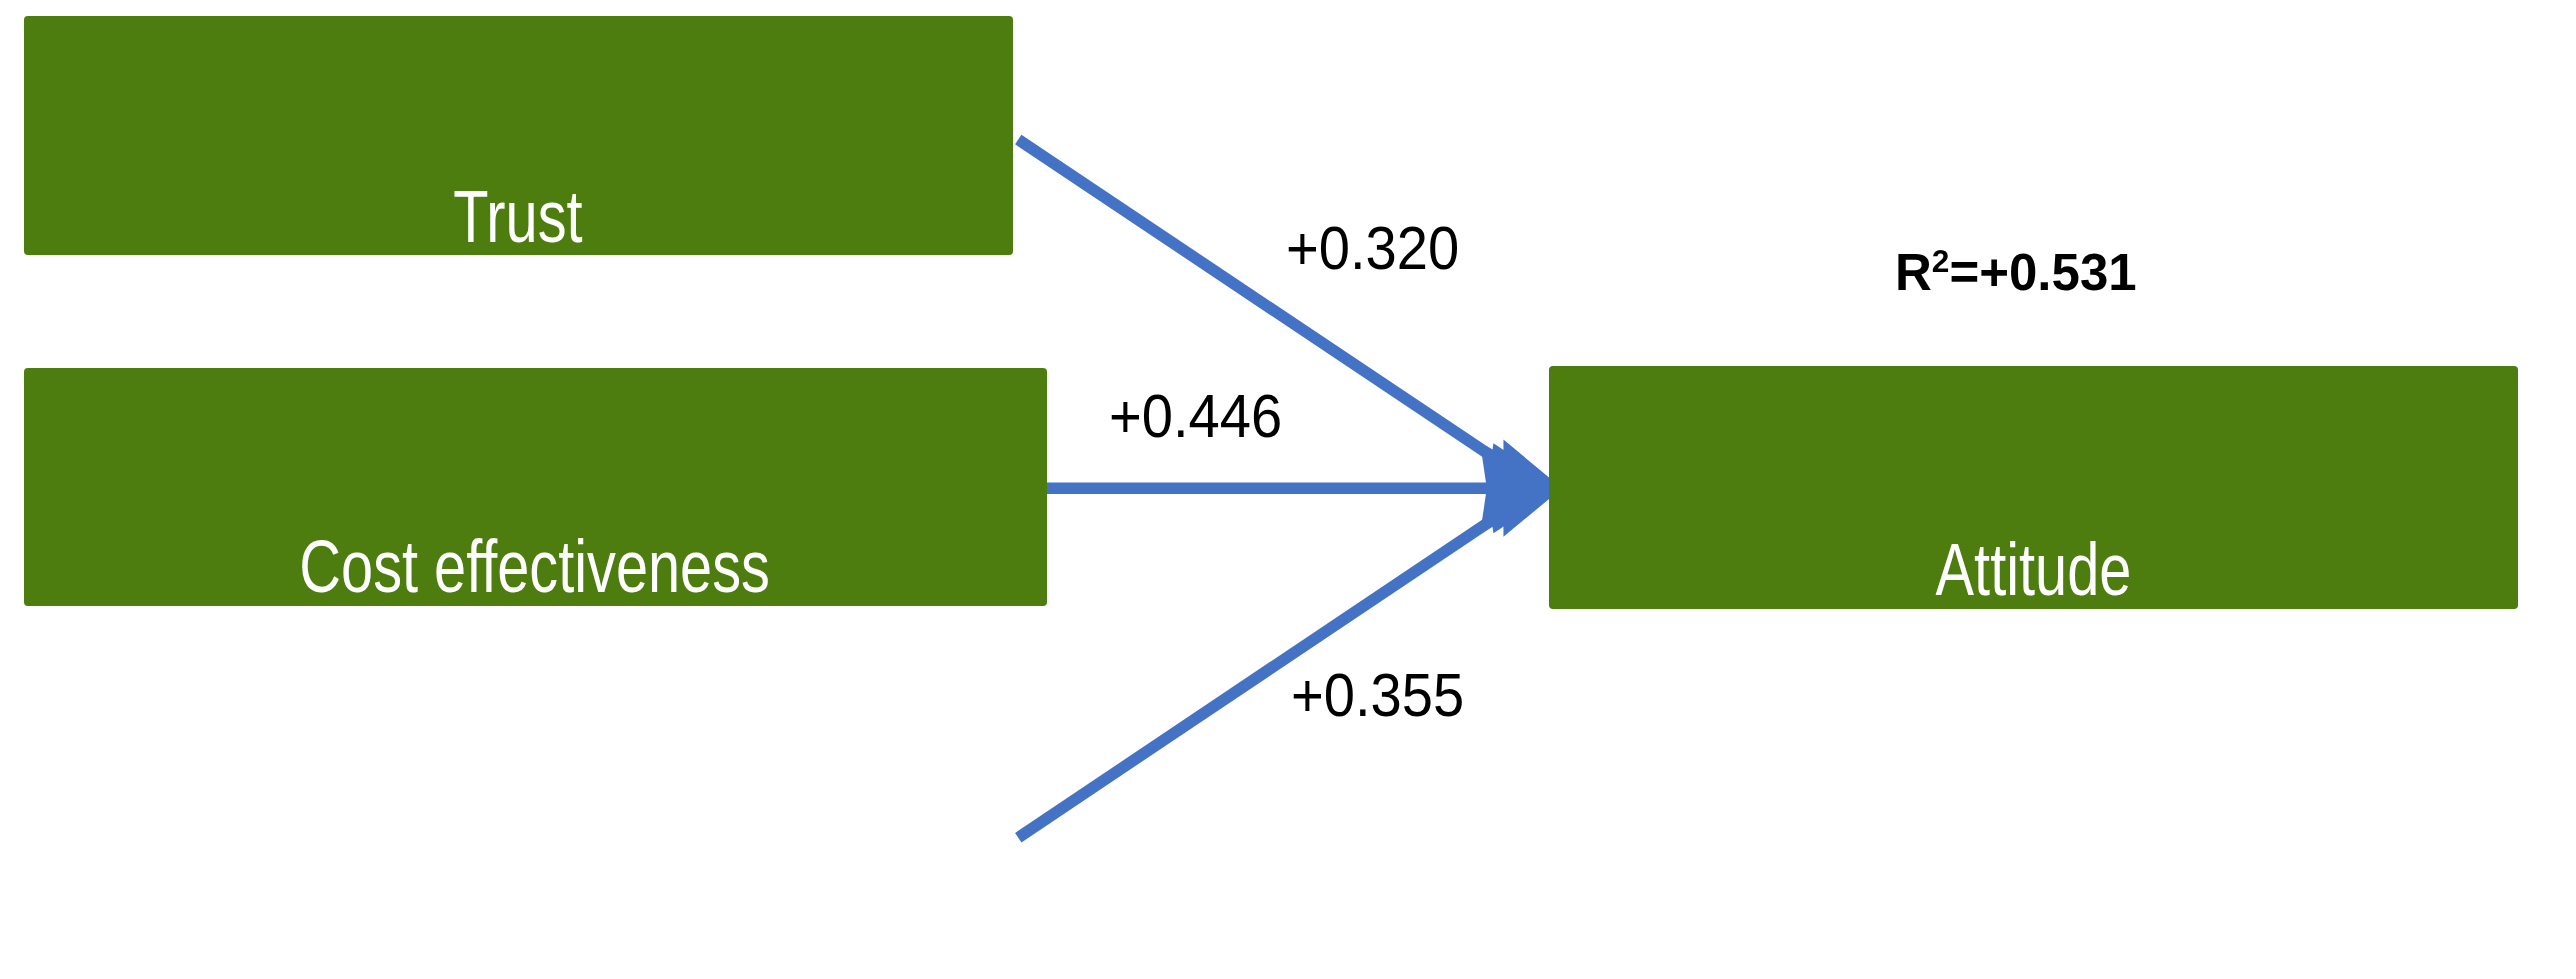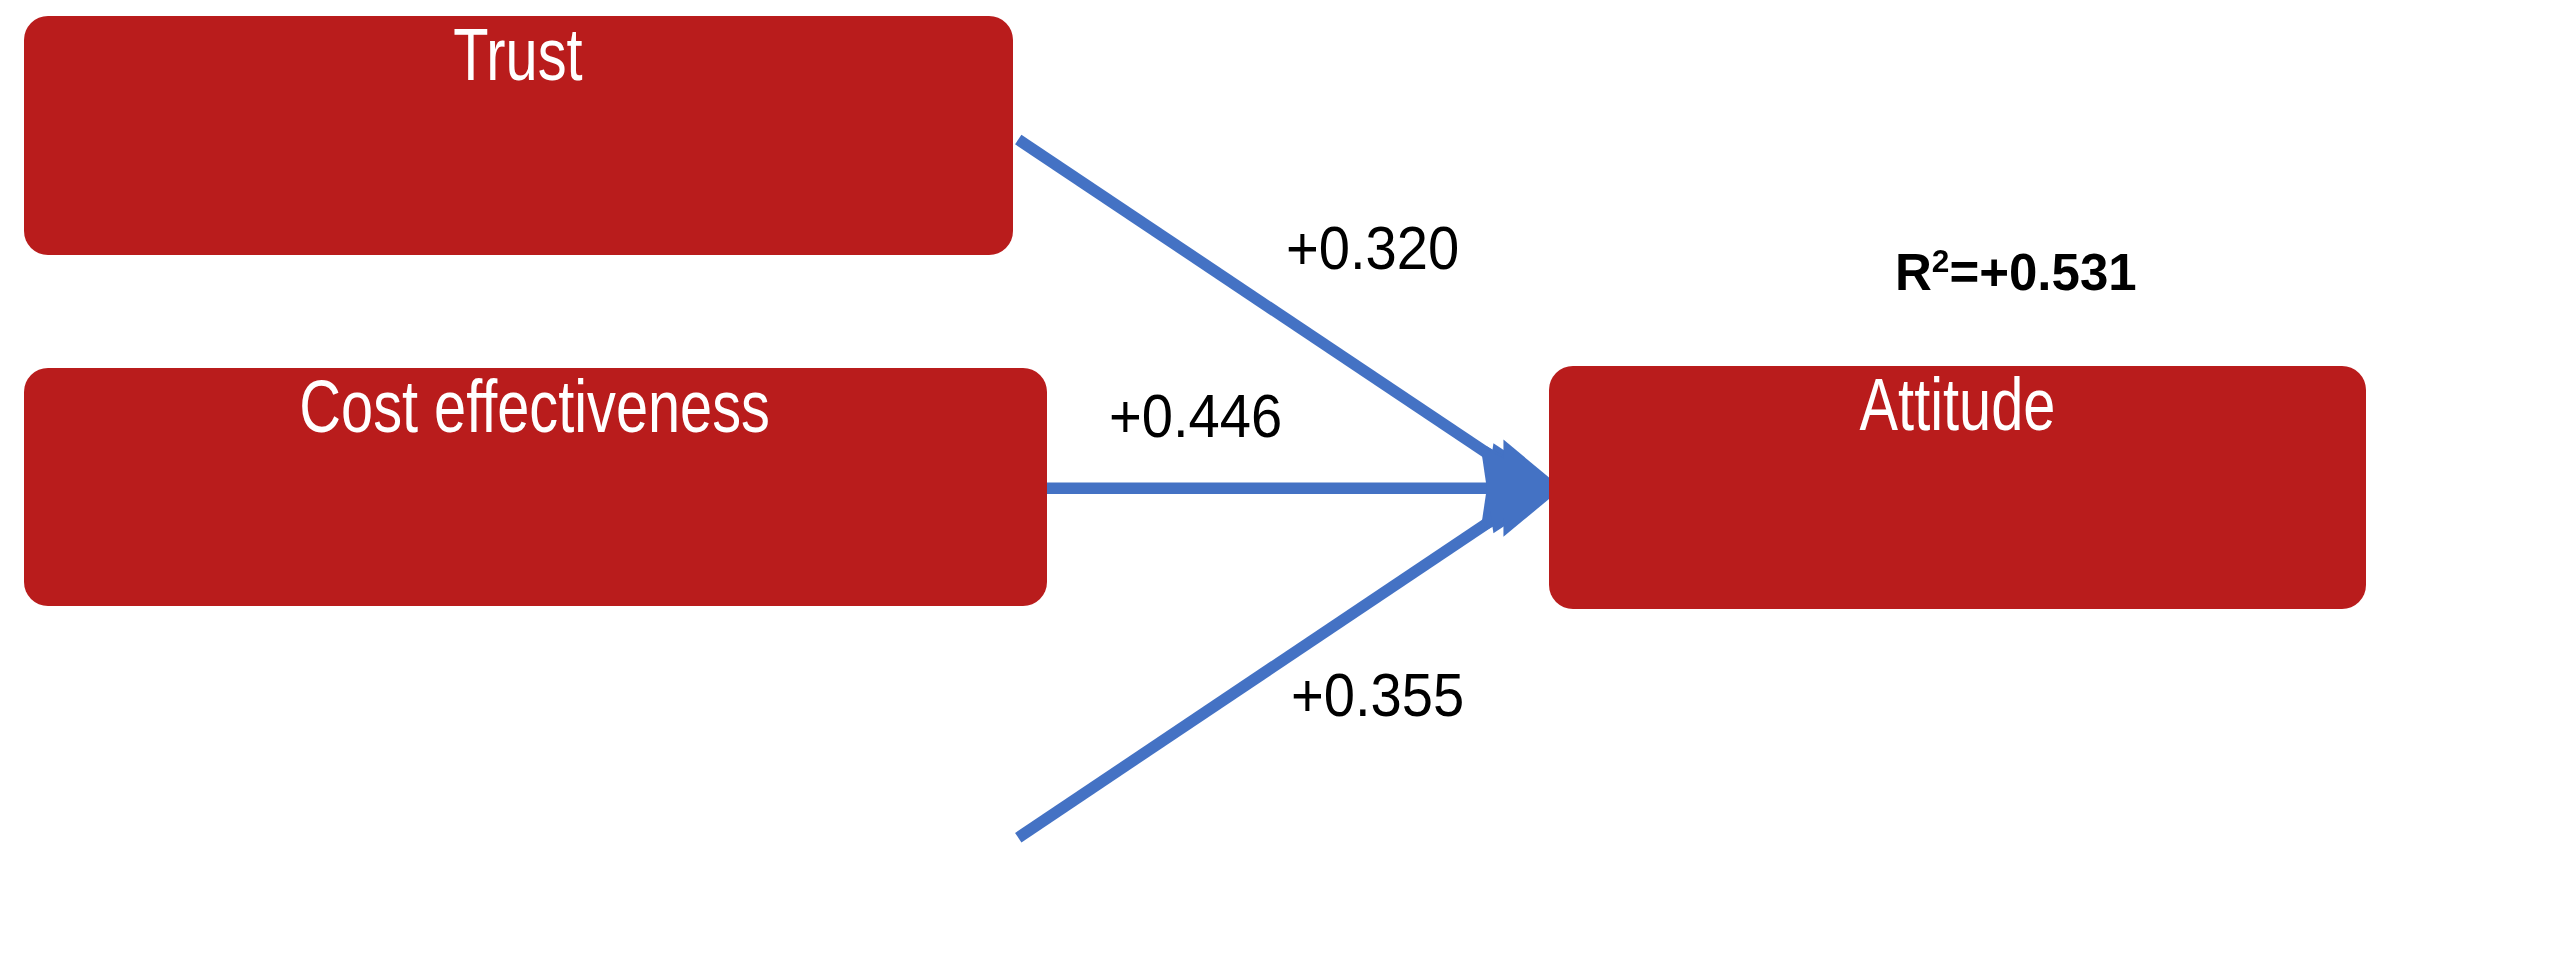--- a/index.html
+++ b/index.html
@@ -20,24 +20,24 @@
   #edges {
     position: absolute;
     left: 0;
     top: 0;
     width: 2576px;
     height: 980px;
     pointer-events: none;
   }
   .node {
     position: absolute;
-    background: #b91c1c;
-    border-radius: 24px;
+    background: #4d7c0f;
+    border-radius: 4px;
     display: flex;
-    align-items: flex-start;
+    align-items: flex-end;
     justify-content: center;
     box-sizing: border-box;
   }
   .node-label {
     color: #ffffff;
     font-family: "Liberation Sans", sans-serif;
     font-weight: 400;
     font-size: 74px;
     line-height: 1.05;
     letter-spacing: 0px;
@@ -59,21 +59,21 @@
   }
   #node-relative {
     left: 23.6px;
     top: 720px;
     width: 989px;
     height: 240px;
   }
   #node-attitude {
     left: 1549px;
     top: 366px;
-    width: 817px;
+    width: 969px;
     height: 243px;
   }
   .path-label {
     position: absolute;
     color: #000000;
     font-family: "Liberation Sans", sans-serif;
     font-weight: 400;
     font-size: 61px;
     line-height: 1;
     white-space: nowrap;

